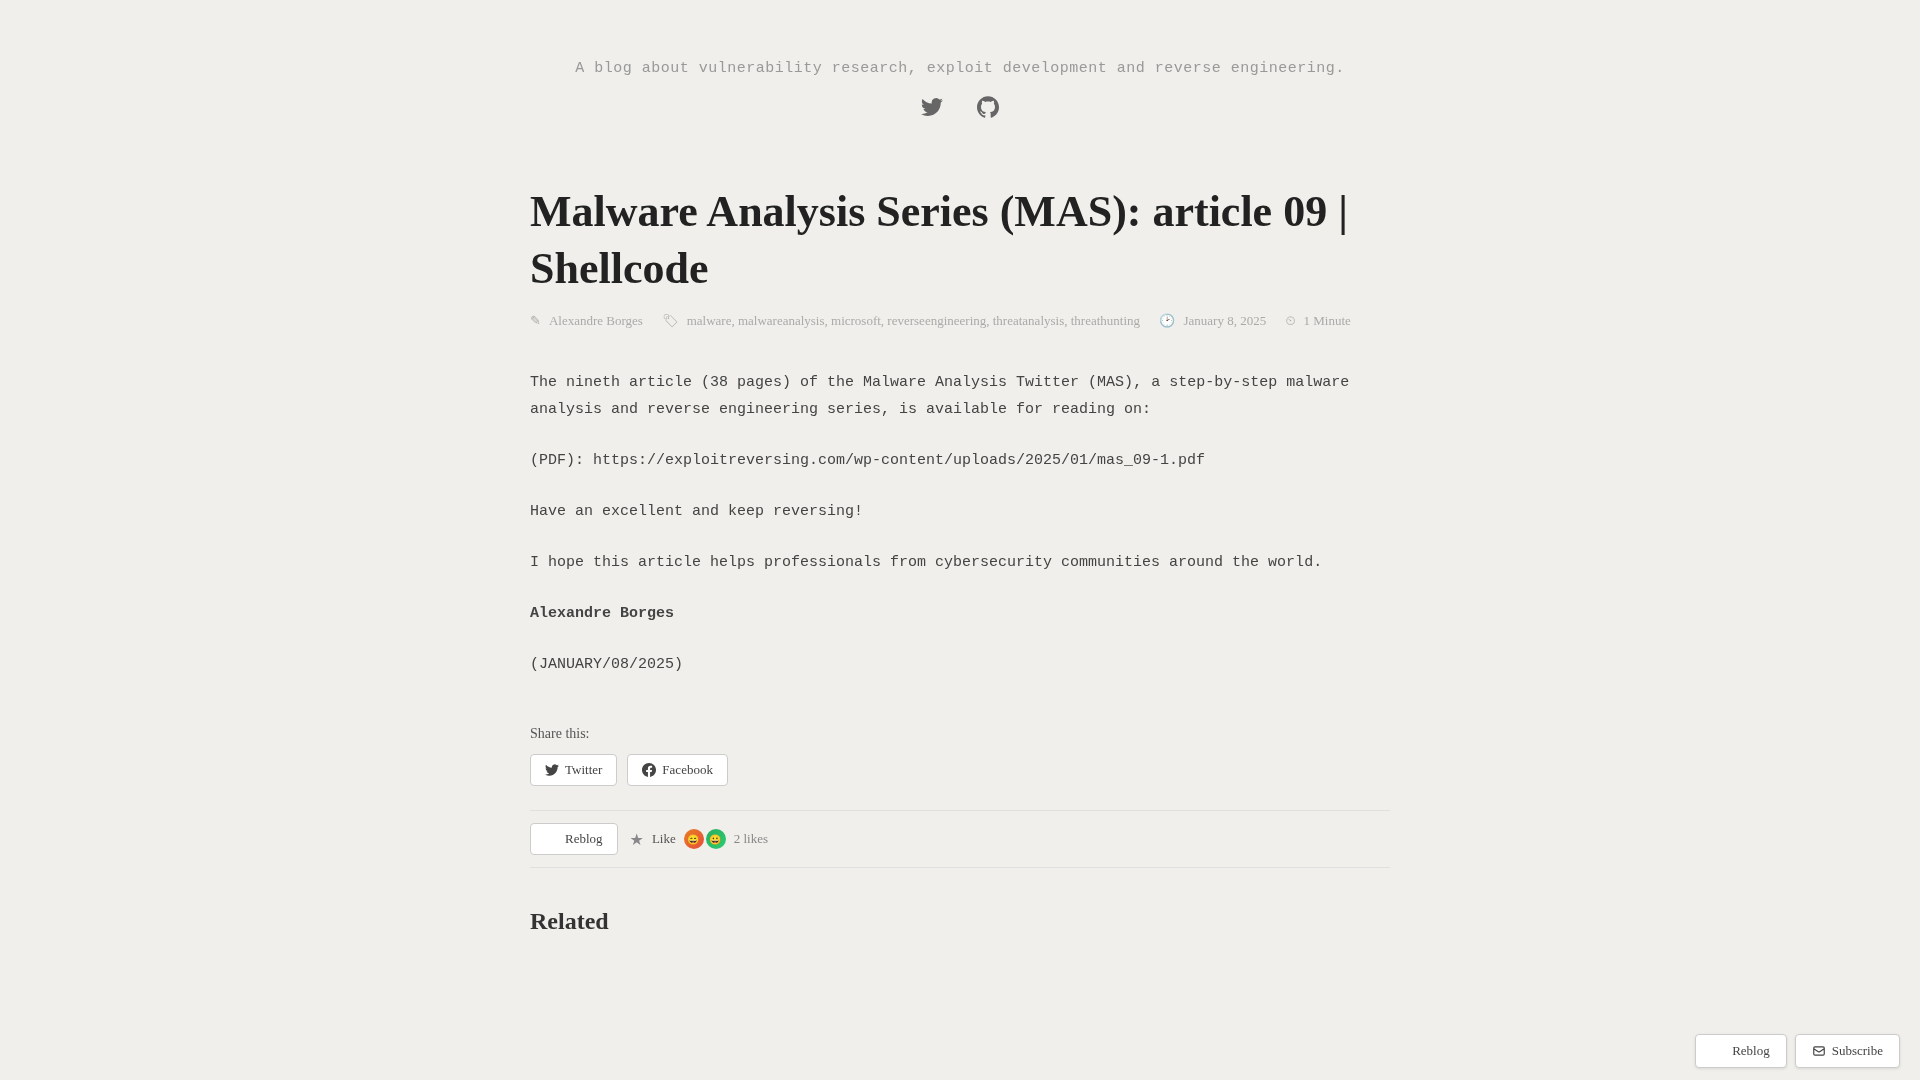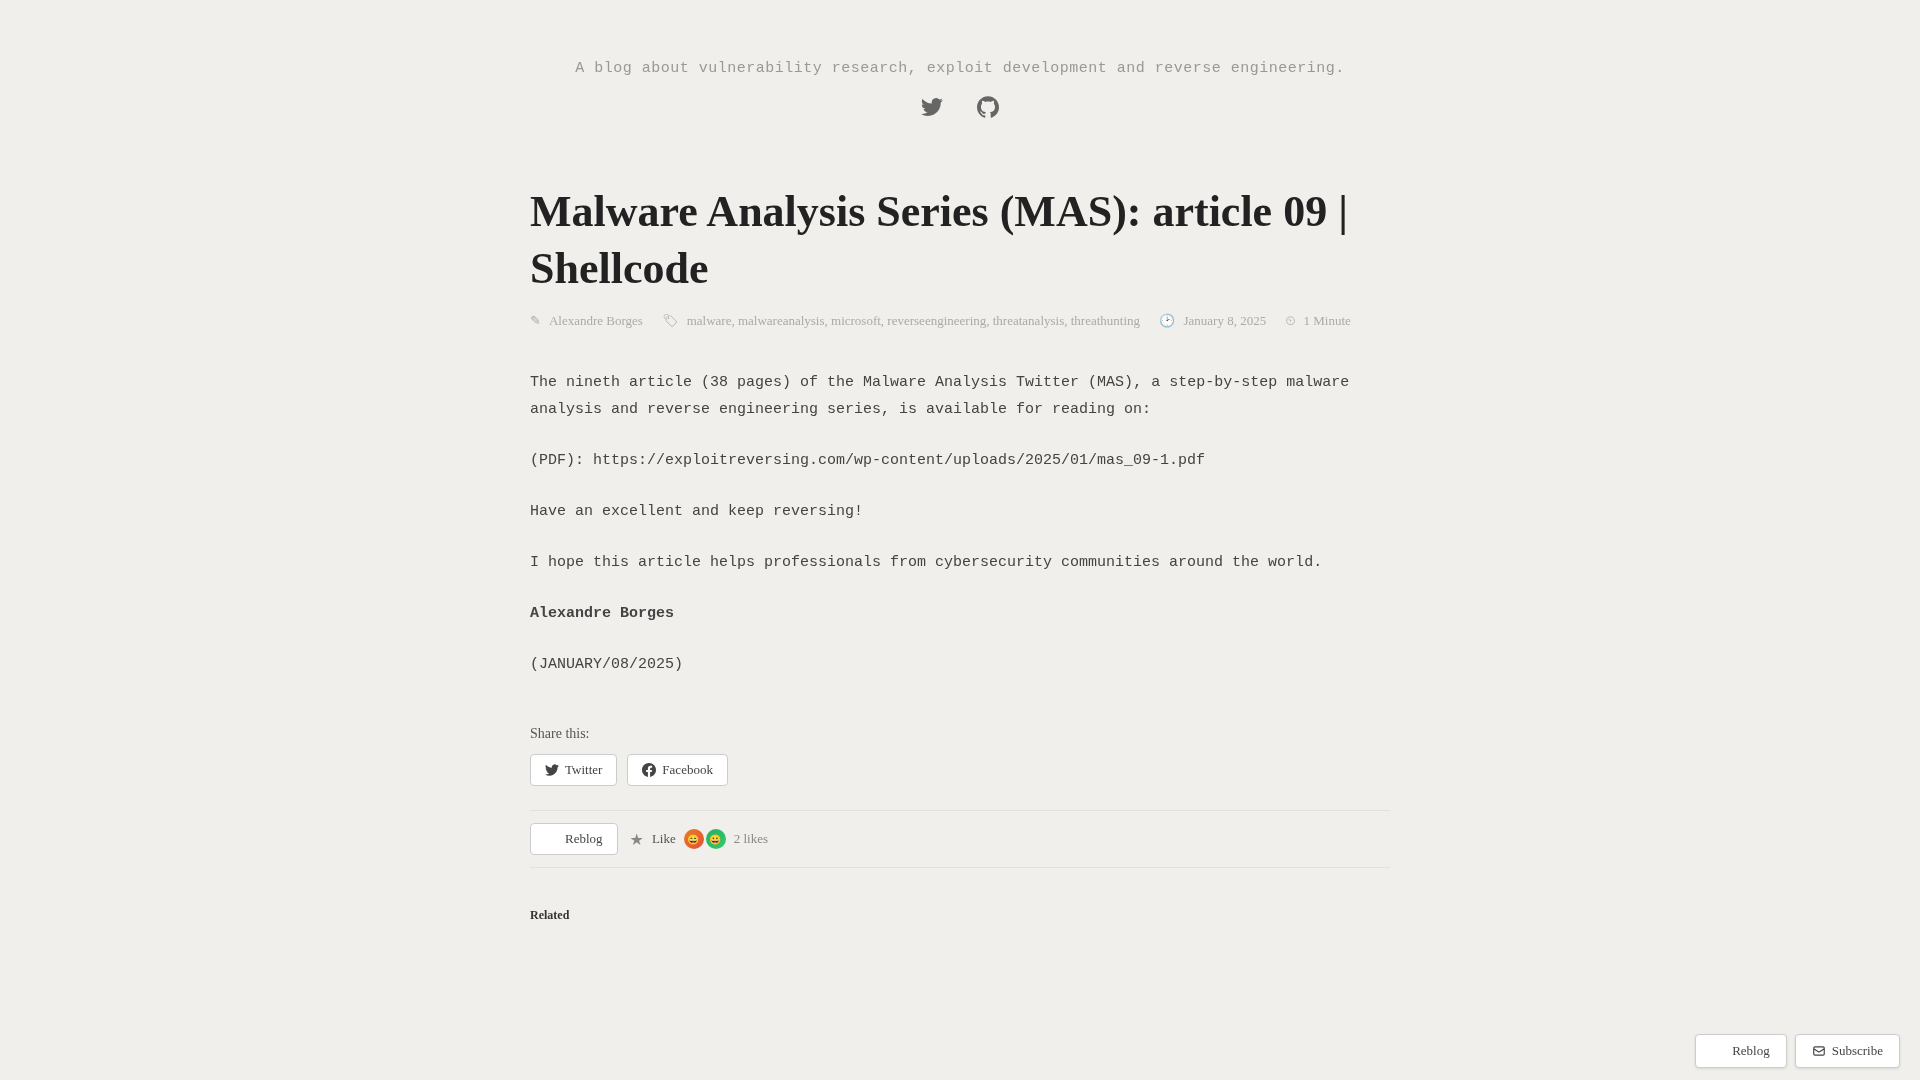--- a/index.html
+++ b/index.html
@@ -240,21 +240,21 @@
     .like-count {
       font-size: 13px;
       color: #888;
     }
 
     .related-section {
       margin-top: 20px;
     }
 
     .related-title {
-      font-size: 12px;
+      font-size: 24px;
       font-weight: bold;
       color: #333;
       font-family: 'Georgia', serif;
     }
 
     
     .bottom-bar {
       position: fixed;
       bottom: 0;
       right: 0;

